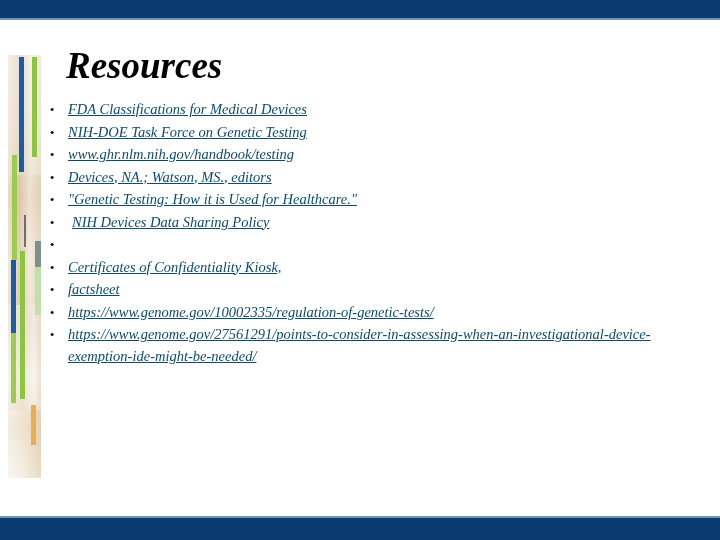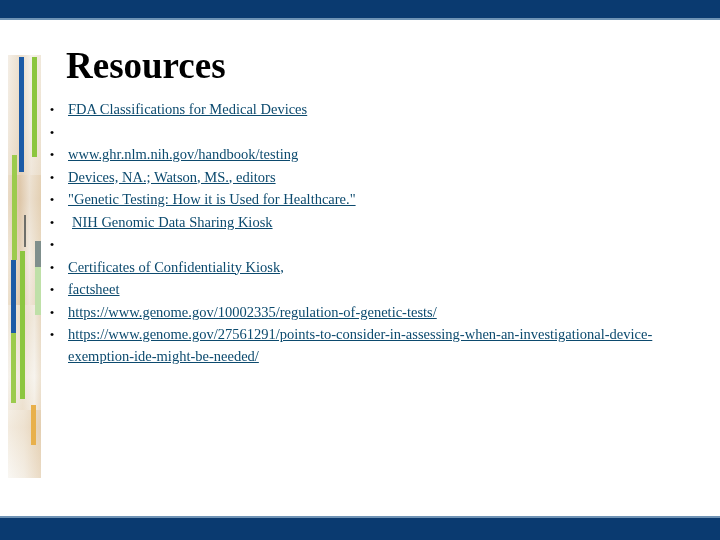--- a/index.html
+++ b/index.html
@@ -15,20 +15,21 @@
     position: relative;
   }
 
   .slide {
     position: absolute;
     top: 0; left: 0;
     width: 720px;
     height: 540px;
     background: #ffffff;
     overflow: hidden;
+    font-style: italic;
   }
 
   
   .top-band {
     position: absolute;
     top: 0; left: 0;
     width: 720px;
     height: 18px;
     background: #0a3a70;
   }
@@ -197,40 +198,41 @@
 
   <div class="bullets">
 
     <div class="bullet-row">
       <span class="bullet-dot">•</span>
       <a class="bullet-link">FDA Classifications for Medical Devices</a>
     </div>
 
     <div class="bullet-row">
       <span class="bullet-dot">•</span>
+      <a class="bullet-link">NIH-DOE Task Force on Genetic Testing</a>
     </div>
 
     <div class="bullet-row">
       <span class="bullet-dot">•</span>
       <a class="bullet-link">www.ghr.nlm.nih.gov/handbook/testing</a>
     </div>
 
     <div class="bullet-row">
       <span class="bullet-dot">•</span>
       <a class="bullet-link">Devices, NA.; Watson, MS., editors</a>
     </div>
 
     <div class="bullet-row">
       <span class="bullet-dot">•</span>
       <a class="bullet-link">"Genetic Testing: How it is Used for Healthcare."</a>
     </div>
 
     <div class="bullet-row">
       <span class="bullet-dot">•</span>
-      <a class="bullet-link lead-space">NIH Genomic Data Sharing Kiosk</a>
+      <a class="bullet-link lead-space">NIH Devices Data Sharing Policy</a>
     </div>
 
     <div class="bullet-row">
       <span class="bullet-dot">•</span>
     </div>
 
     <div class="bullet-row">
       <span class="bullet-dot">•</span>
       <a class="bullet-link">Certificates of Confidentiality Kiosk,</a>
     </div>

